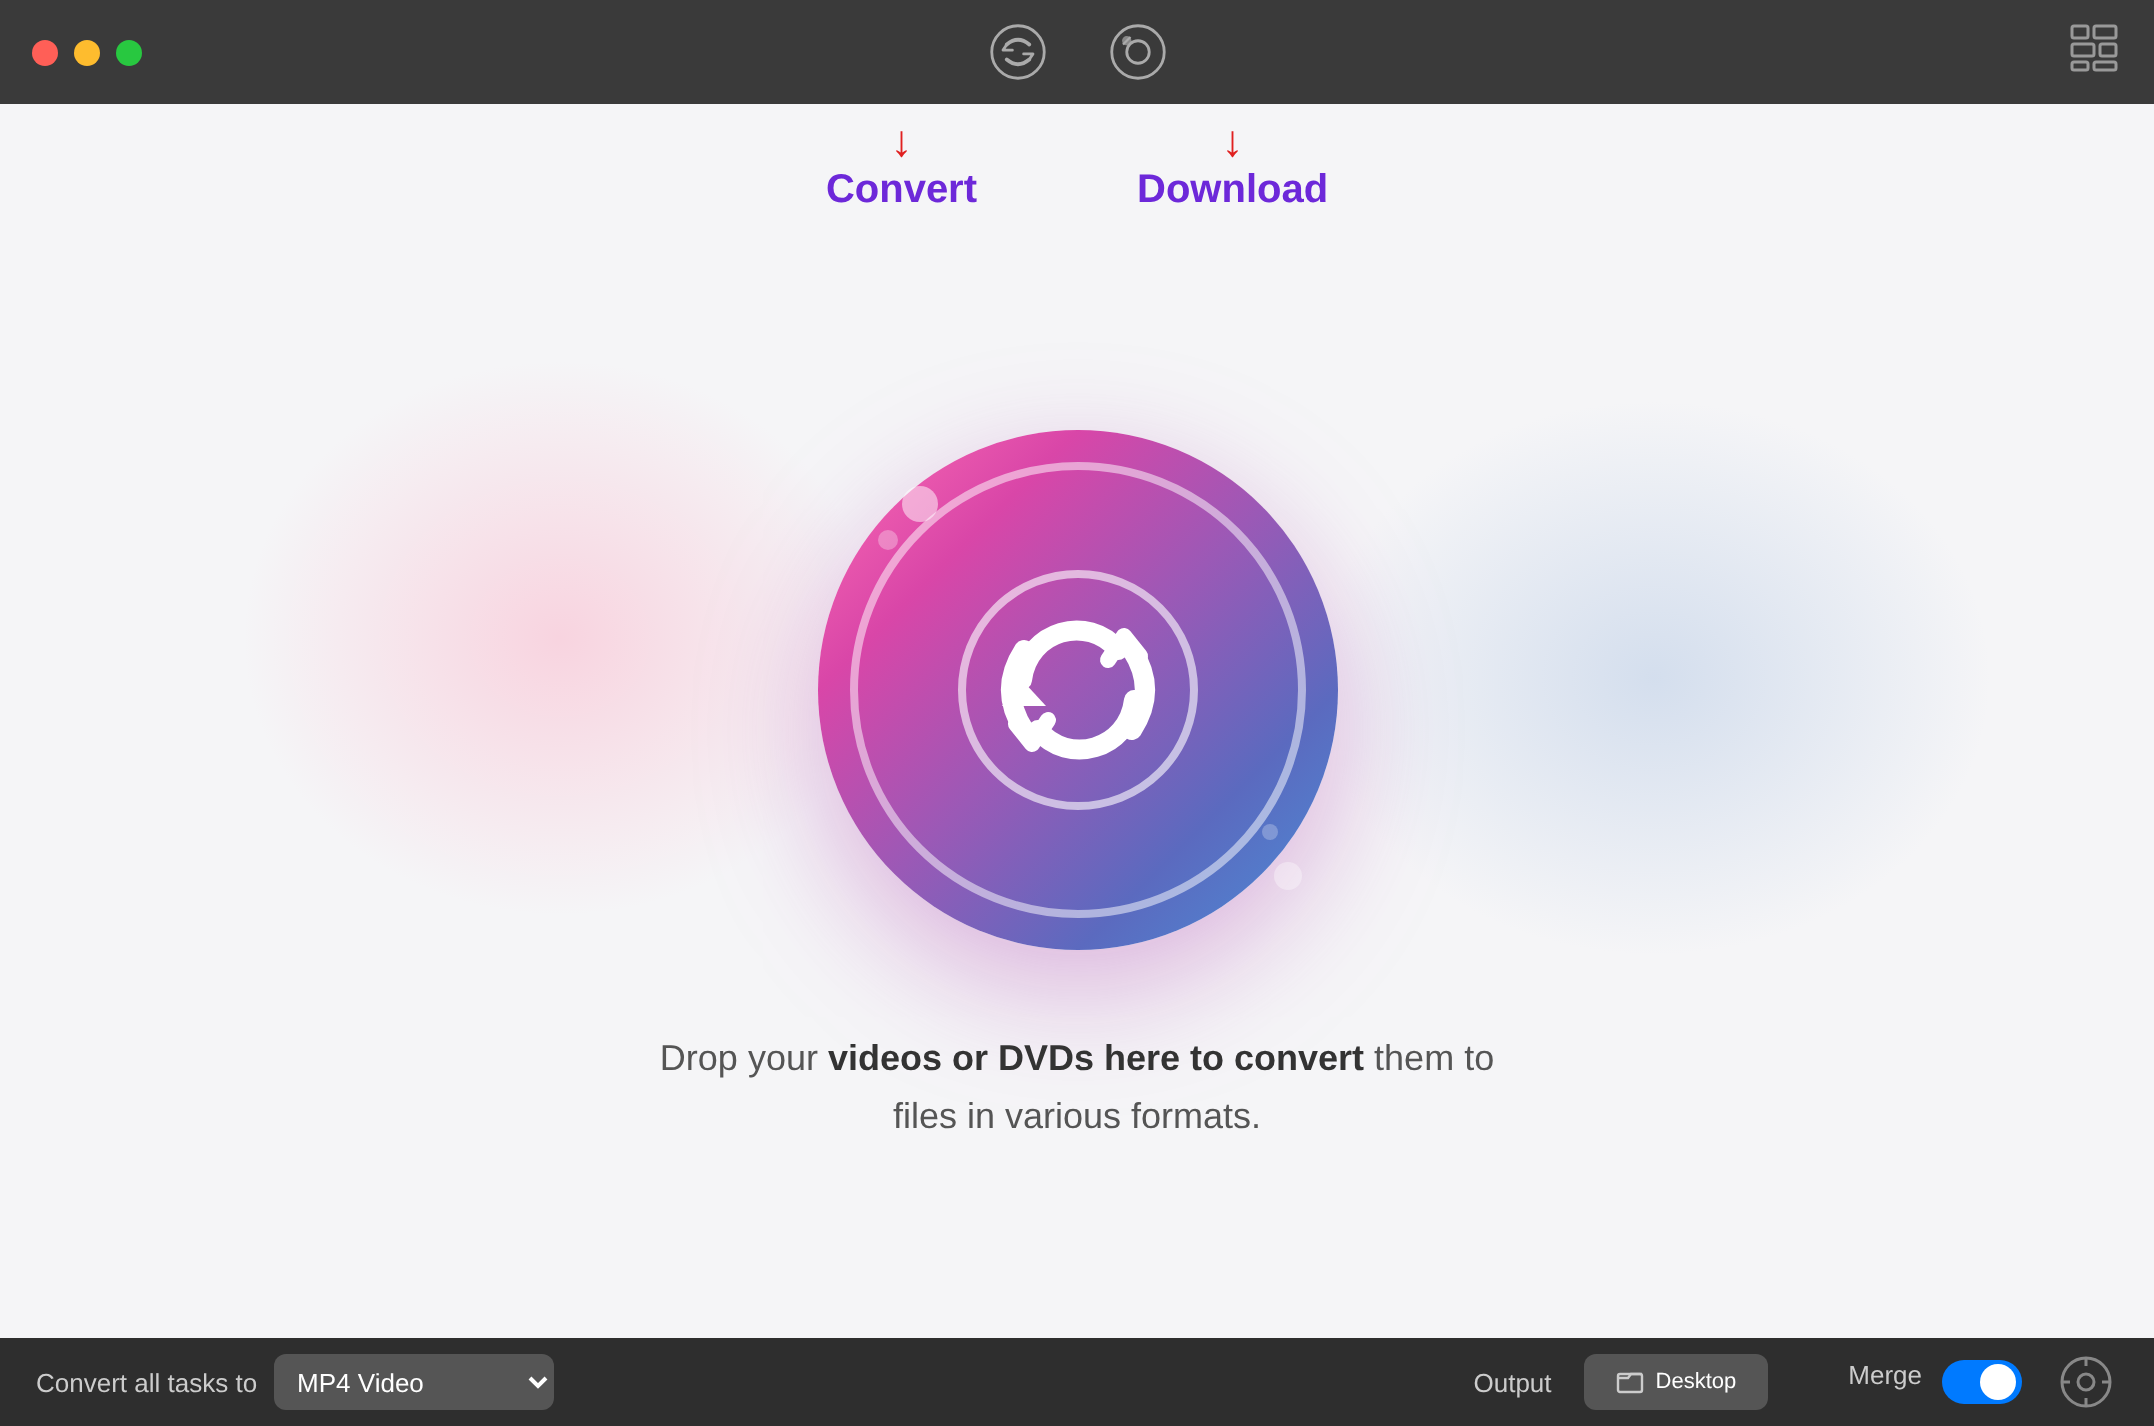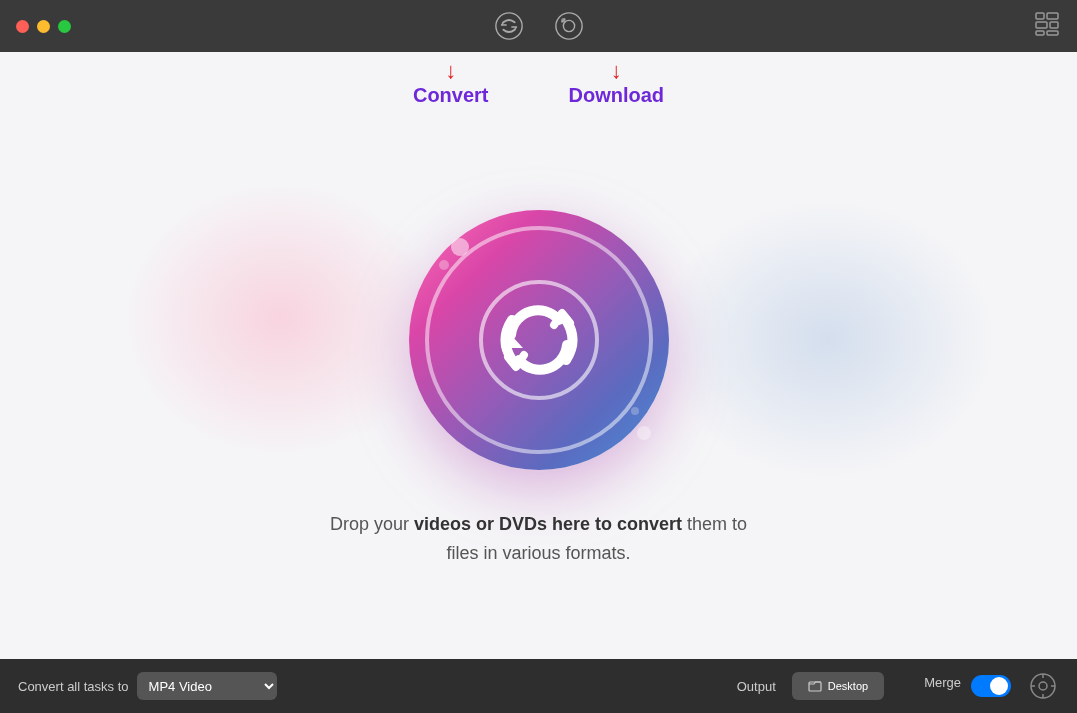--- a/index.html
+++ b/index.html
@@ -154,21 +154,21 @@
     }
 
     .drop-text strong {
       font-weight: 700;
       color: #333;
     }
 
     
     .bottom-bar {
       background: #2e2e2e;
-      height: 54px;
+      height: 44px;
       display: flex;
       align-items: center;
       padding: 0 18px;
       gap: 0;
       flex-shrink: 0;
     }
 
     .bottom-label {
       color: #ccc;
       font-size: 13px;

